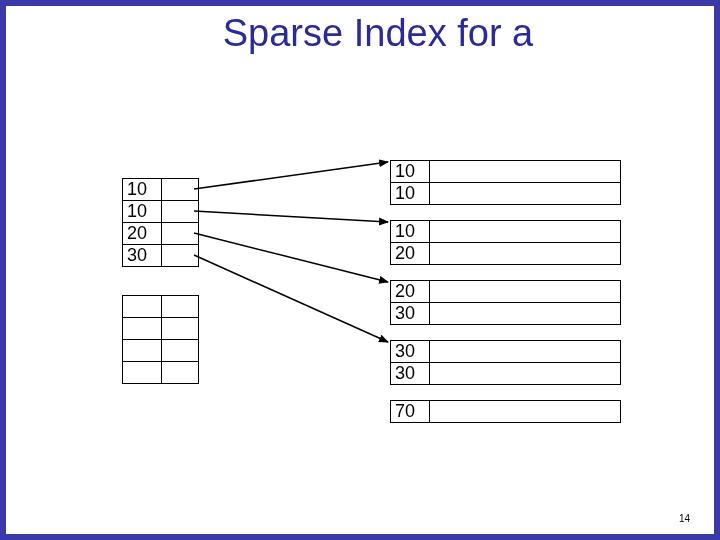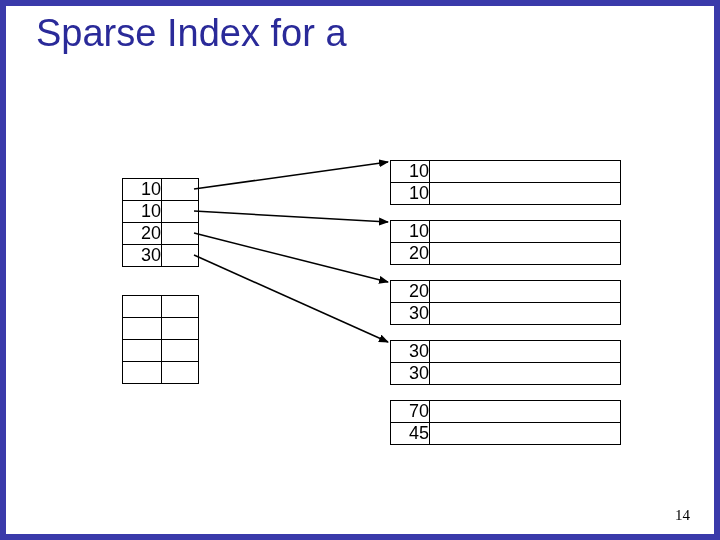--- a/index.html
+++ b/index.html
@@ -1,27 +1,27 @@
 <!DOCTYPE html>
 <html><head>
 <meta charset="utf-8">
 <style>
   html, body { margin: 0; padding: 0; }
   body { width: 720px; height: 540px; background: #fff; position: relative; font-family: "Times New Roman", Times, serif; }
   .frame { position: absolute; inset: 0; border: 6px solid #3a3aaa; box-sizing: border-box; }
 
-  .title { position: absolute; top: 12px; left: 0; right: 0; text-align: left; font-family: Verdana, Geneva, sans-serif; font-size: 38px; color: #2a2a99; line-height: 1.15; margin-left: 36px; }
+  .title { position: absolute; top: 12px; left: 0; right: 0; text-align: center; font-family: Verdana, Geneva, sans-serif; font-size: 38px; color: #2a2a99; line-height: 1.15; margin-left: 36px; }
   .title .l1, .title .l2 { display: block; }
 
-  .pagenum { position: absolute; right: 30px; bottom: 16px; font-family: Liberation Serif, serif; font-size: 15px; color: #000; }
+  .pagenum { position: absolute; right: 30px; bottom: 16px; font-family: Liberation Sans, sans-serif; font-size: 10px; color: #000; }
 
   
   .tbl { position: absolute; border-collapse: collapse; background: #fff; }
   .tbl td { border: 1px solid #000; height: 21px; padding: 0; }
-  .tbl td.key { width: 34px; text-align: right; padding-left: 4px; font-family: Arial, sans-serif; font-size: 18px; }
+  .tbl td.key { width: 34px; text-align: left; padding-left: 4px; font-family: Arial, sans-serif; font-size: 18px; }
   .tbl td.ptr { width: 36px; }
 
   .rtbl td.key { width: 34px; }
   .rtbl td.data { width: 190px; }
 
   
   .arrows { position: absolute; left: 0; top: 0; width: 720px; height: 540px; pointer-events: none; }
 </style>
 </head>
 <body>
@@ -120,24 +120,20 @@
         <td class="data"></td>
       </tr>
 </tbody>
   </table>
 <table class="tbl rtbl" style="left:390px; top:400px;">
   <tbody>
       <tr>
         <td class="key">70</td>
         <td class="data"></td>
       </tr>
-  <tr>
-        <td class="key">45</td>
-        <td class="data"></td>
-      </tr>
 </tbody>
   </table>
 
 <svg class="arrows" viewBox="0 0 720 540">
   <defs>
     <marker id="arrowhead" markerWidth="10" markerHeight="8" refX="9" refY="4" orient="auto" markerUnits="userSpaceOnUse">
       <path d="M0,0 L10,4 L0,8 Z" fill="#000"></path>
     </marker>
   </defs>
   <g id="arrow-lines" stroke="#000" stroke-width="1.5" fill="none">

